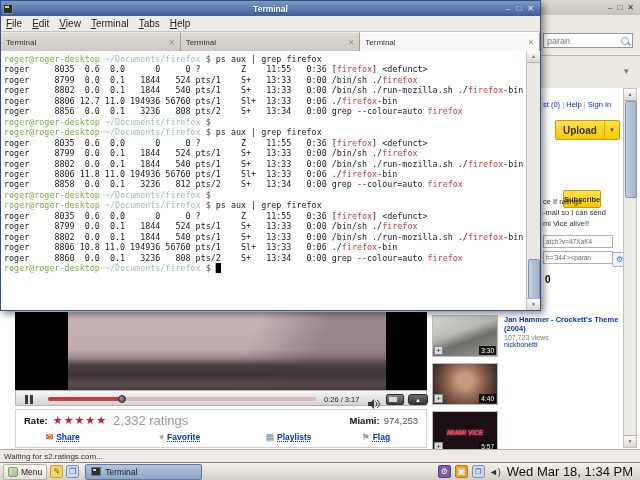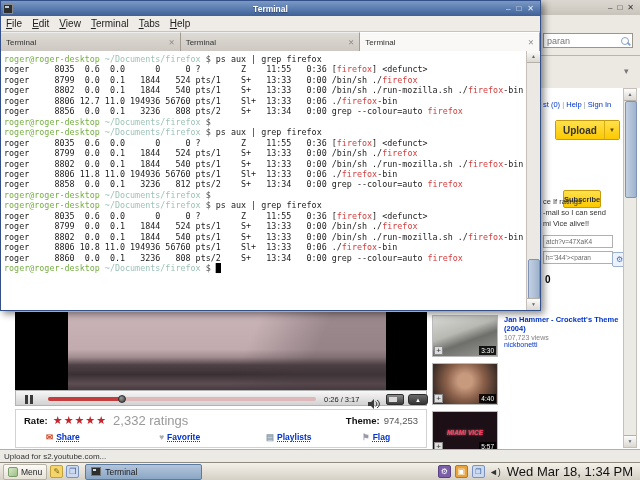--- a/index.html
+++ b/index.html
@@ -212,21 +212,21 @@
     </div>
     <div class="pb-btn1"></div>
     <div class="pb-btn2"><span>▲</span></div>
   </div>
 
   <div class="rate-box">
     <div class="rate-row">
       <span class="rate-lbl">Rate:</span>
       <span class="rate-stars">★★★★★</span>
       <span class="rate-count">2,332 ratings</span>
-      <span class="views-lbl">Theme:</span>
+      <span class="views-lbl">Miami:</span>
       <span class="views-val">974,253</span>
     </div>
     <a class="act-link" style="left:30px"><i class="act-icon" style="color:#cc4422">✉</i><span>Share</span></a>
     <a class="act-link" style="left:143px"><i class="act-icon" style="color:#aaa">♥</i><span>Favorite</span></a>
     <a class="act-link" style="left:250px"><i class="act-icon" style="color:#8899aa">▤</i><span>Playlists</span></a>
     <a class="act-link" style="left:346px"><i class="act-icon" style="color:#99a">⚑</i><span>Flag</span></a>
   </div>
 
   <div class="related">
       <div class="rv-item">
@@ -249,21 +249,21 @@
       <div class="rv-item">
         <div class="rv-thumb thumb-miamivice">
           <div class="rv-thumbtext">MIAMI VICE</div>
           <span class="rv-plus">+</span>
           <span class="rv-dur">5:57</span>
         </div>
       </div>
     </div>
 
   <div class="statusbar">
-    <span>Upload for s2.youtube.com...</span>
+    <span>Waiting for s2.ratings.com...</span>
   </div>
 
   <div class="term">
     <div class="term-titlebar">
       <div class="term-ico"></div>
       <div class="term-title">Terminal</div>
       <div class="term-winbtns">
         <span>–</span>
         <span>□</span>
         <span>✕</span>

